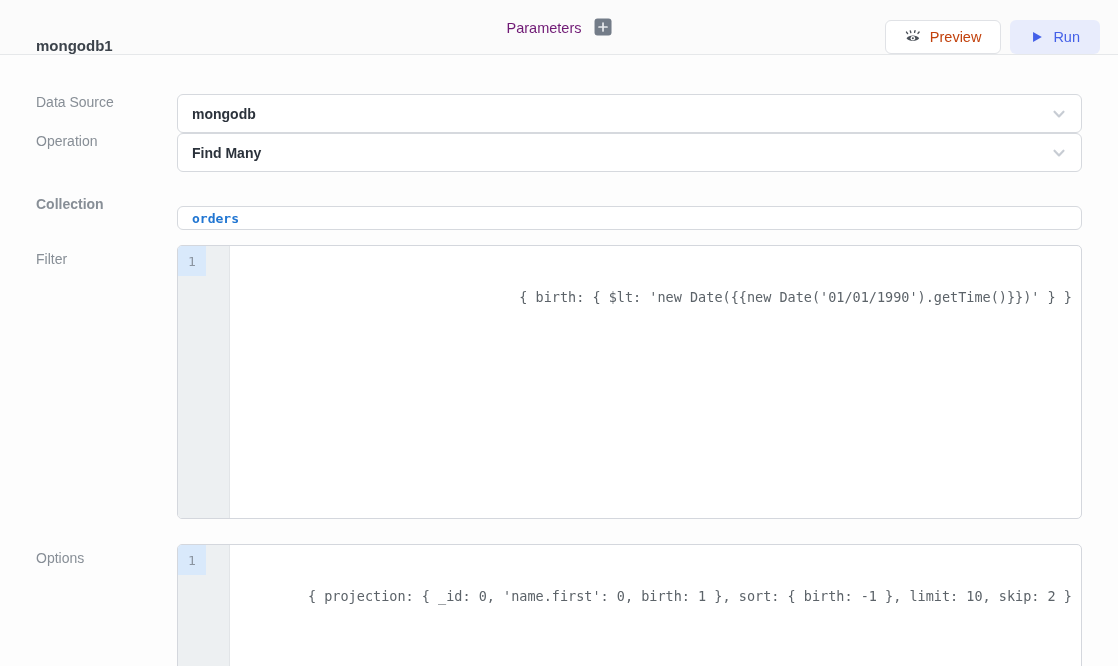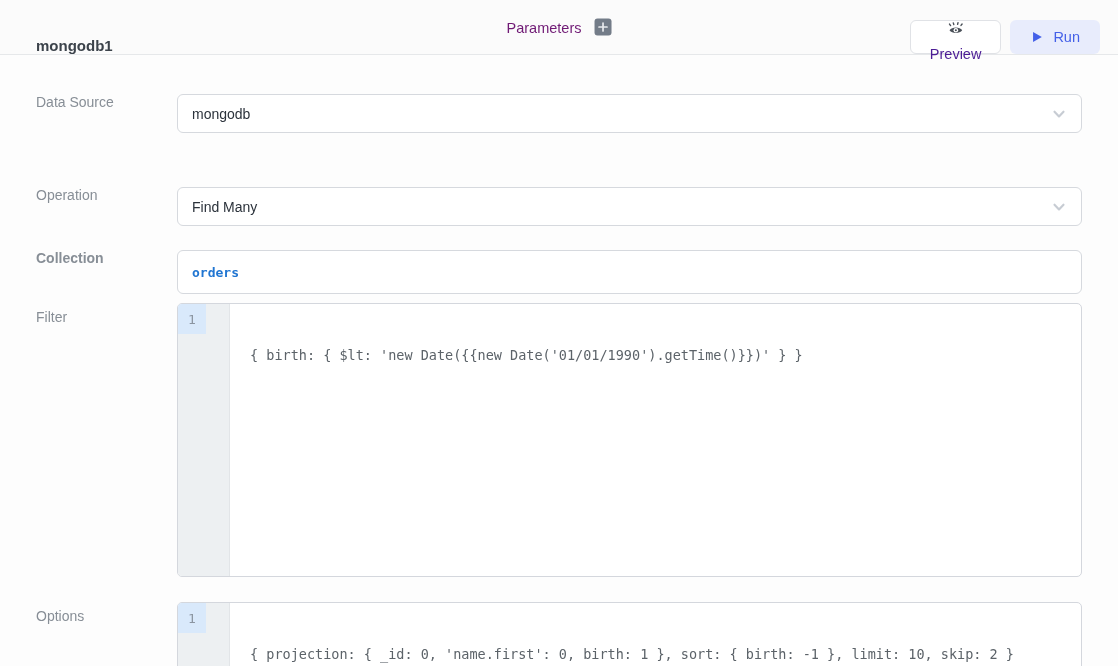--- a/index.html
+++ b/index.html
@@ -68,23 +68,22 @@
     gap: 9px;
     height: 34px;
     border-radius: 6px;
     font-size: 14.5px;
     cursor: pointer;
     font-family: "Liberation Sans", sans-serif;
   }
   .btn-preview {
     background: #ffffff;
     border: 1px solid #e0e2e6;
-    color: #4c1d95;
+    color: #c2410c;
     padding: 0 19px;
-    flex-direction: column;
   }
   .btn-run {
     background: #e8ecfc;
     border: none;
     color: #4460e8;
     font-weight: 500;
     padding: 0 20px;
   }
 
   
@@ -95,49 +94,51 @@
     padding-left: 36px;
     font-size: 14px;
     color: #878e96;
     flex-shrink: 0;
   }
   .row.center { align-items: flex-start; }
   .row.top .row-label { padding-top: 6px; }
   .row-field { width: 905px; }
 
   .row-datasource { margin-top: 39px; }
-  .row-operation  { margin-top: 54px; }
+  .row-operation  { }
   .row-collection { margin-top: 24px; font-weight: bold; }
-  .row-filter     { margin-top: 9px; }
+  .row-filter     { margin-top: 15px; }
   .row-options    { margin-top: 25px; }
 
   .select-box {
     height: 39px;
     background: #ffffff;
     border: 1px solid #d6d9de;
     border-radius: 6px;
     display: flex;
     align-items: center;
     justify-content: space-between;
     padding: 0 13px 0 14px;
     cursor: pointer;
+    font-weight: bold;
   }
   .select-value {
     font-size: 14px;
     color: #2b323b;
   }
   .code-input {
-    height: 44px;
+    height: 24px;
     background: #ffffff;
     border: 1px solid #d6d9de;
     border-radius: 6px;
     display: flex;
     align-items: center;
     padding: 0 14px;
     cursor: text;
+    margin-top: 10px;
   }
   .code-input .code-value {
     font-family: "DejaVu Sans Mono", "Liberation Mono", monospace;
     font-size: 13px;
     color: #2176d2;
   }
 
   .code-editor {
     background: #ffffff;
     border: 1px solid #d4d7dd;
@@ -160,23 +161,24 @@
     background: #d9e9fb;
     display: flex;
     align-items: center;
     justify-content: center;
     font-family: "DejaVu Sans Mono", "Liberation Mono", monospace;
     font-size: 13px;
     color: #8b95a1;
   }
   .code-area {
     flex: 1;
-    padding: 1px 20px;
+    padding: 1px 9px;
     white-space: pre;
     overflow: hidden;
+    text-align: right;
   }
   .code-line {
     font-family: "DejaVu Sans Mono", "Liberation Mono", monospace;
     font-size: 13.5px;
     color: #5c6369;
     line-height: 28px;
   }
 
   .icon { display: inline-flex; align-items: center; justify-content: center; }
 </style>

